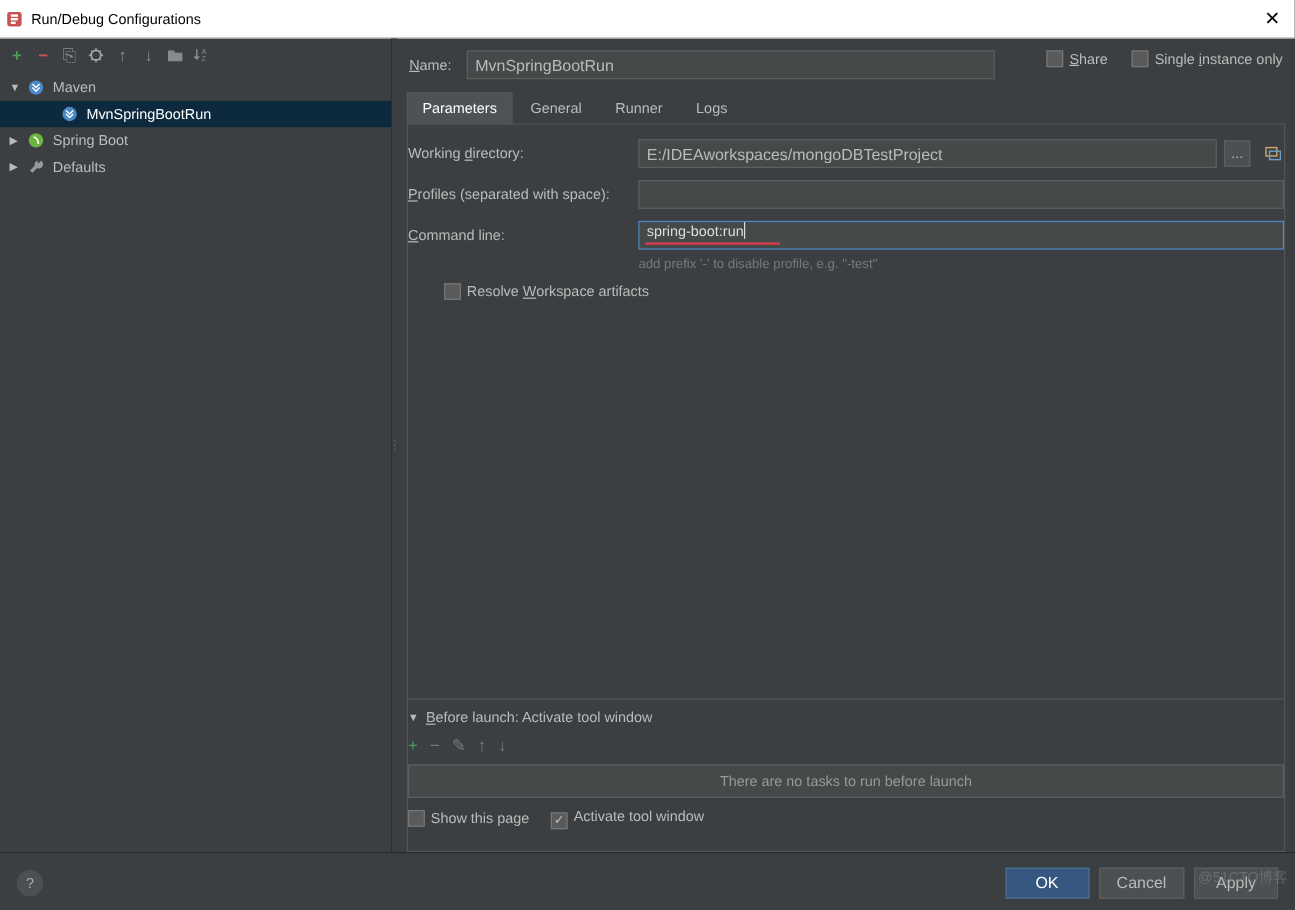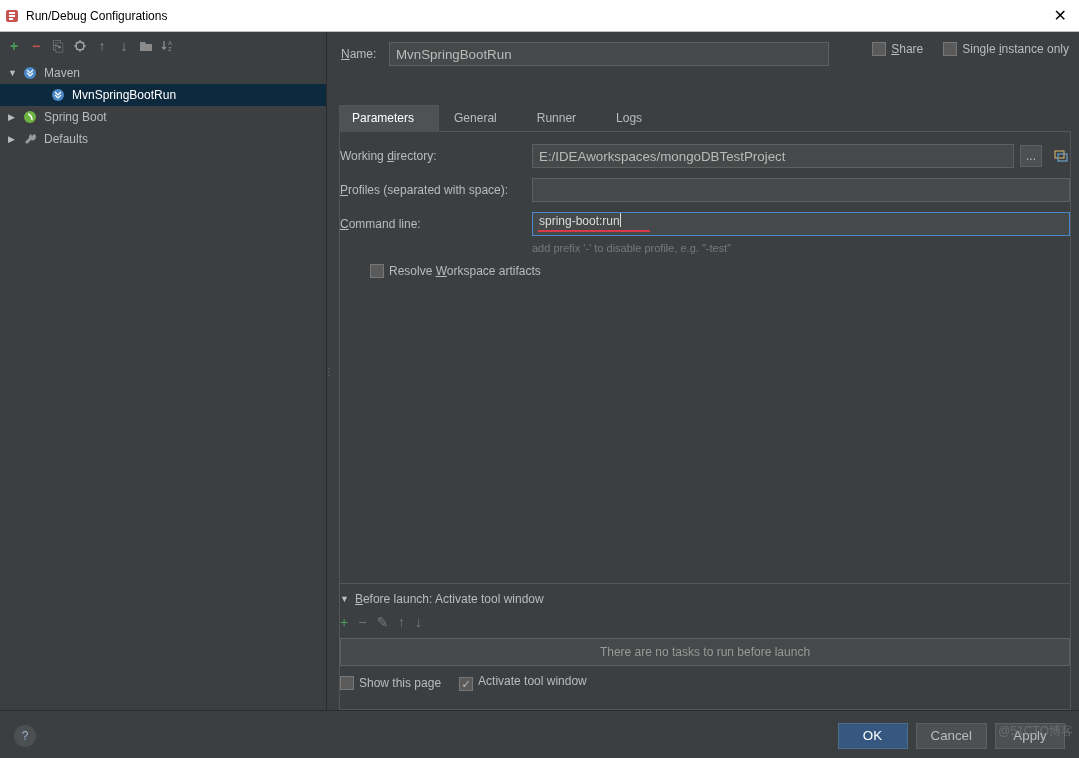--- a/index.html
+++ b/index.html
@@ -21,21 +21,21 @@
 .tree-arrow { width: 10px; display: inline-block; font-size: 9px; color: #bbb; margin-right: 4px; }
 .tree-icon { width: 16px; height: 16px; margin-right: 6px; display: inline-flex; align-items: center; justify-content: center; }
 .right-panel { flex: 1; display: flex; flex-direction: column; padding: 6px 8px 0 8px; position: relative; }
 .name-row { display: flex; align-items: center; gap: 8px; padding: 4px 2px 10px 2px; }
 .name-row .label { width: 40px; }
 .ul { text-decoration: underline; }
 .name-row input { flex: 1; background: #45494a; border: 1px solid #5e6060; color: #bbb; height: 24px; padding: 0 6px; max-width: 440px; }
 .top-right-opts { position: absolute; right: 10px; top: 10px; display: flex; gap: 20px; align-items: center; }
 .chk { width: 14px; height: 14px; background: #5a5a5a; border: 1px solid #777; display: inline-block; margin-right: 5px; vertical-align: -3px; }
 .tabs { display: flex; border-bottom: 1px solid #555; }
-.tab { padding: 5px 24px 6px 12px; cursor: pointer; color: #bbb; border: 1px solid transparent; border-bottom: none; margin-right: 2px; position: relative; top: 1px; margin-top: 28px; }
+.tab { padding: 5px 12px 6px 12px; cursor: pointer; color: #bbb; border: 1px solid transparent; border-bottom: none; margin-right: 2px; position: relative; top: 1px; }
 .tab.active { background: #4e5254; border-color: #555; color: #fff; border-bottom: 1px solid #4e5254; }
 .tab-content { background: #3c3f41; border: 1px solid #555; border-top: none; padding: 12px 0; flex: 1; display: flex; flex-direction: column; }
 .form-row { display: flex; align-items: center; margin-bottom: 10px; gap: 6px; }
 .form-label { width: 186px; color: #bbb; }
 .form-input { flex: 1; background: #45494a; border: 1px solid #5e6060; color: #bbb; height: 24px; padding: 0 6px; }
 .form-input.cmd { border: 1px solid #4a88c7; background: #45494a; color: #ddd; position: relative; }
 .form-input.cmd .red-underline { position: absolute; left: 5px; bottom: 3px; width: 112px; height: 2px; background: #d73a49; }
 .browse-btn { width: 22px; height: 22px; background: #4c5052; border: 1px solid #5e6060; display: flex; align-items: center; justify-content: center; cursor: pointer; color: #bbb; }
 .insert-btn { width: 18px; height: 18px; display: flex; align-items: center; justify-content: center; cursor: pointer; margin-left: 4px; }
 .hint { color: #787878; font-size: 11px; margin-left: 192px; margin-top: -4px; margin-bottom: 10px; }

